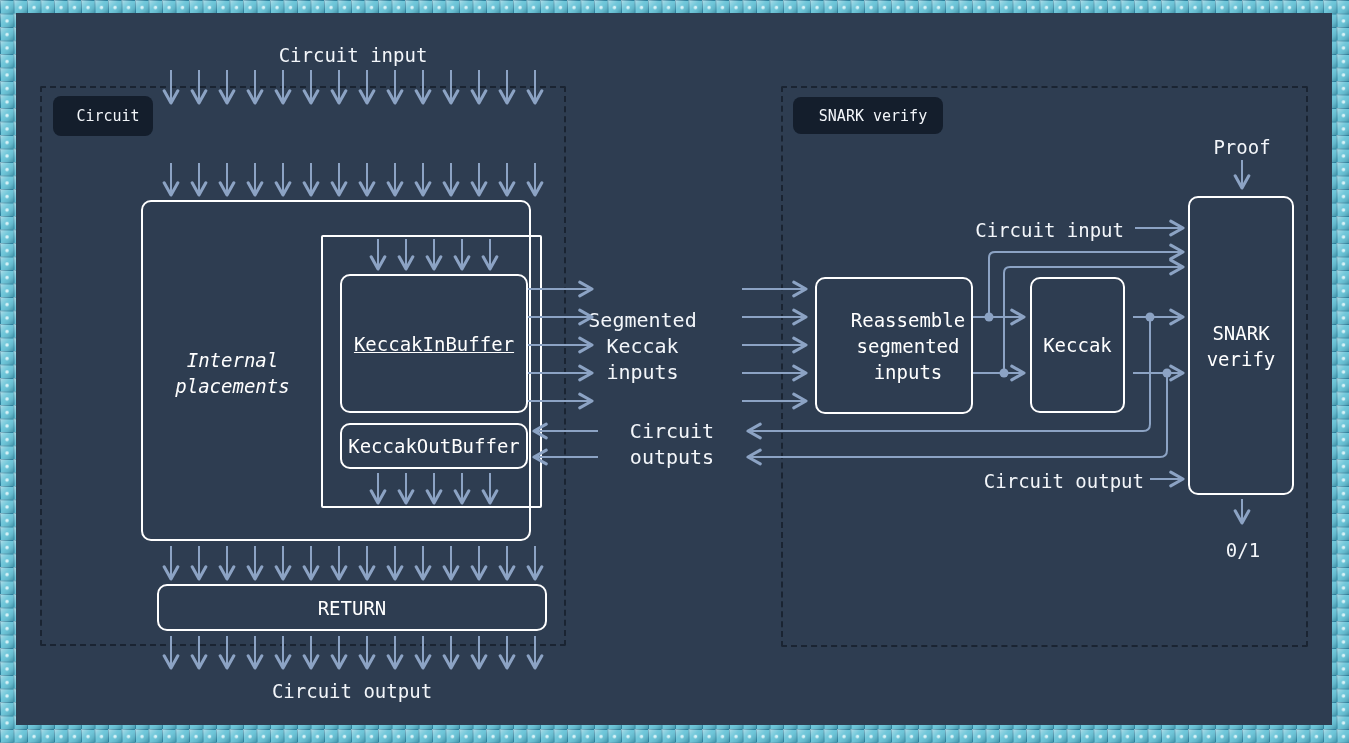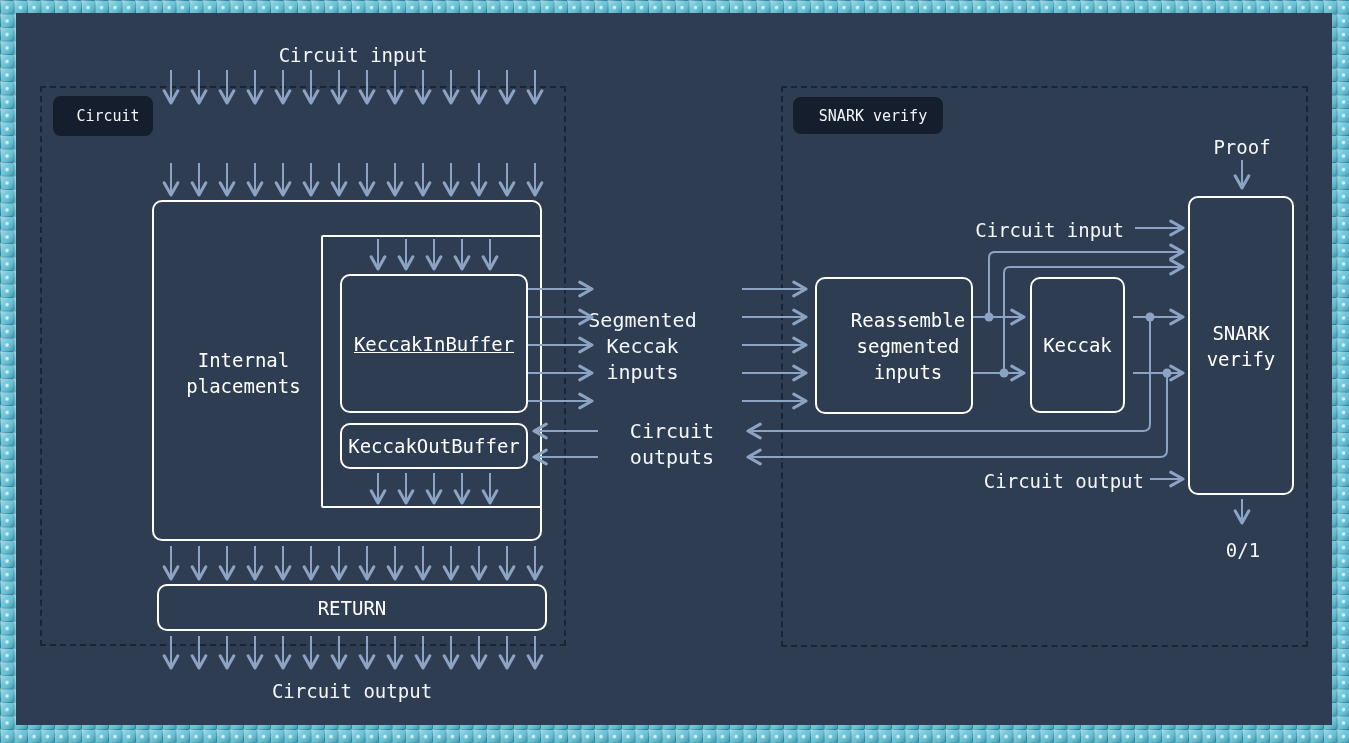--- a/index.html
+++ b/index.html
@@ -52,21 +52,21 @@
 
   <div class="lbl f19" style="left:253px; top:42px; width:200px;">Circuit input</div>
   <div class="lbl f19" style="left:252px; top:678px; width:200px;">Circuit output</div>
   <div class="lbl f20" style="left:585px; top:307px; width:115px;">Segmented Keccak inputs</div>
   <div class="lbl f20" style="left:622px; top:418px; width:100px;">Circuit outputs</div>
   <div class="lbl f19" style="left:924px; top:217px; width:200px; text-align:right;">Circuit input</div>
   <div class="lbl f19" style="left:944px; top:468px; width:200px; text-align:right;">Circuit output</div>
   <div class="lbl f19" style="left:1192px; top:134px; width:100px;">Proof</div>
   <div class="lbl f19" style="left:1193px; top:537px; width:100px;">0/1</div>
 
-  <div class="wbox" style="left:152px; top:200px; width:390px; height:341px; justify-content:flex-start;">
+  <div class="wbox" style="left:141px; top:200px; width:390px; height:341px; justify-content:flex-start;font-style:italic;">
     <span class="inner-span" style="position:absolute; left:12px; top:145px; width:155px;">Internal placements</span>
   </div>
   <div class="wbox sharp" style="left:321px; top:235px; width:221px; height:273px;"></div>
   <div class="wbox" style="left:340px; top:274px; width:188px; height:139px;text-decoration:underline;">
     <span>KeccakInBuffer</span>
   </div>
   <div class="wbox" style="left:340px; top:423px; width:188px; height:46px;">
     <span>KeccakOutBuffer</span>
   </div>
   <div class="wbox" style="left:157px; top:584px; width:390px; height:47px;">

